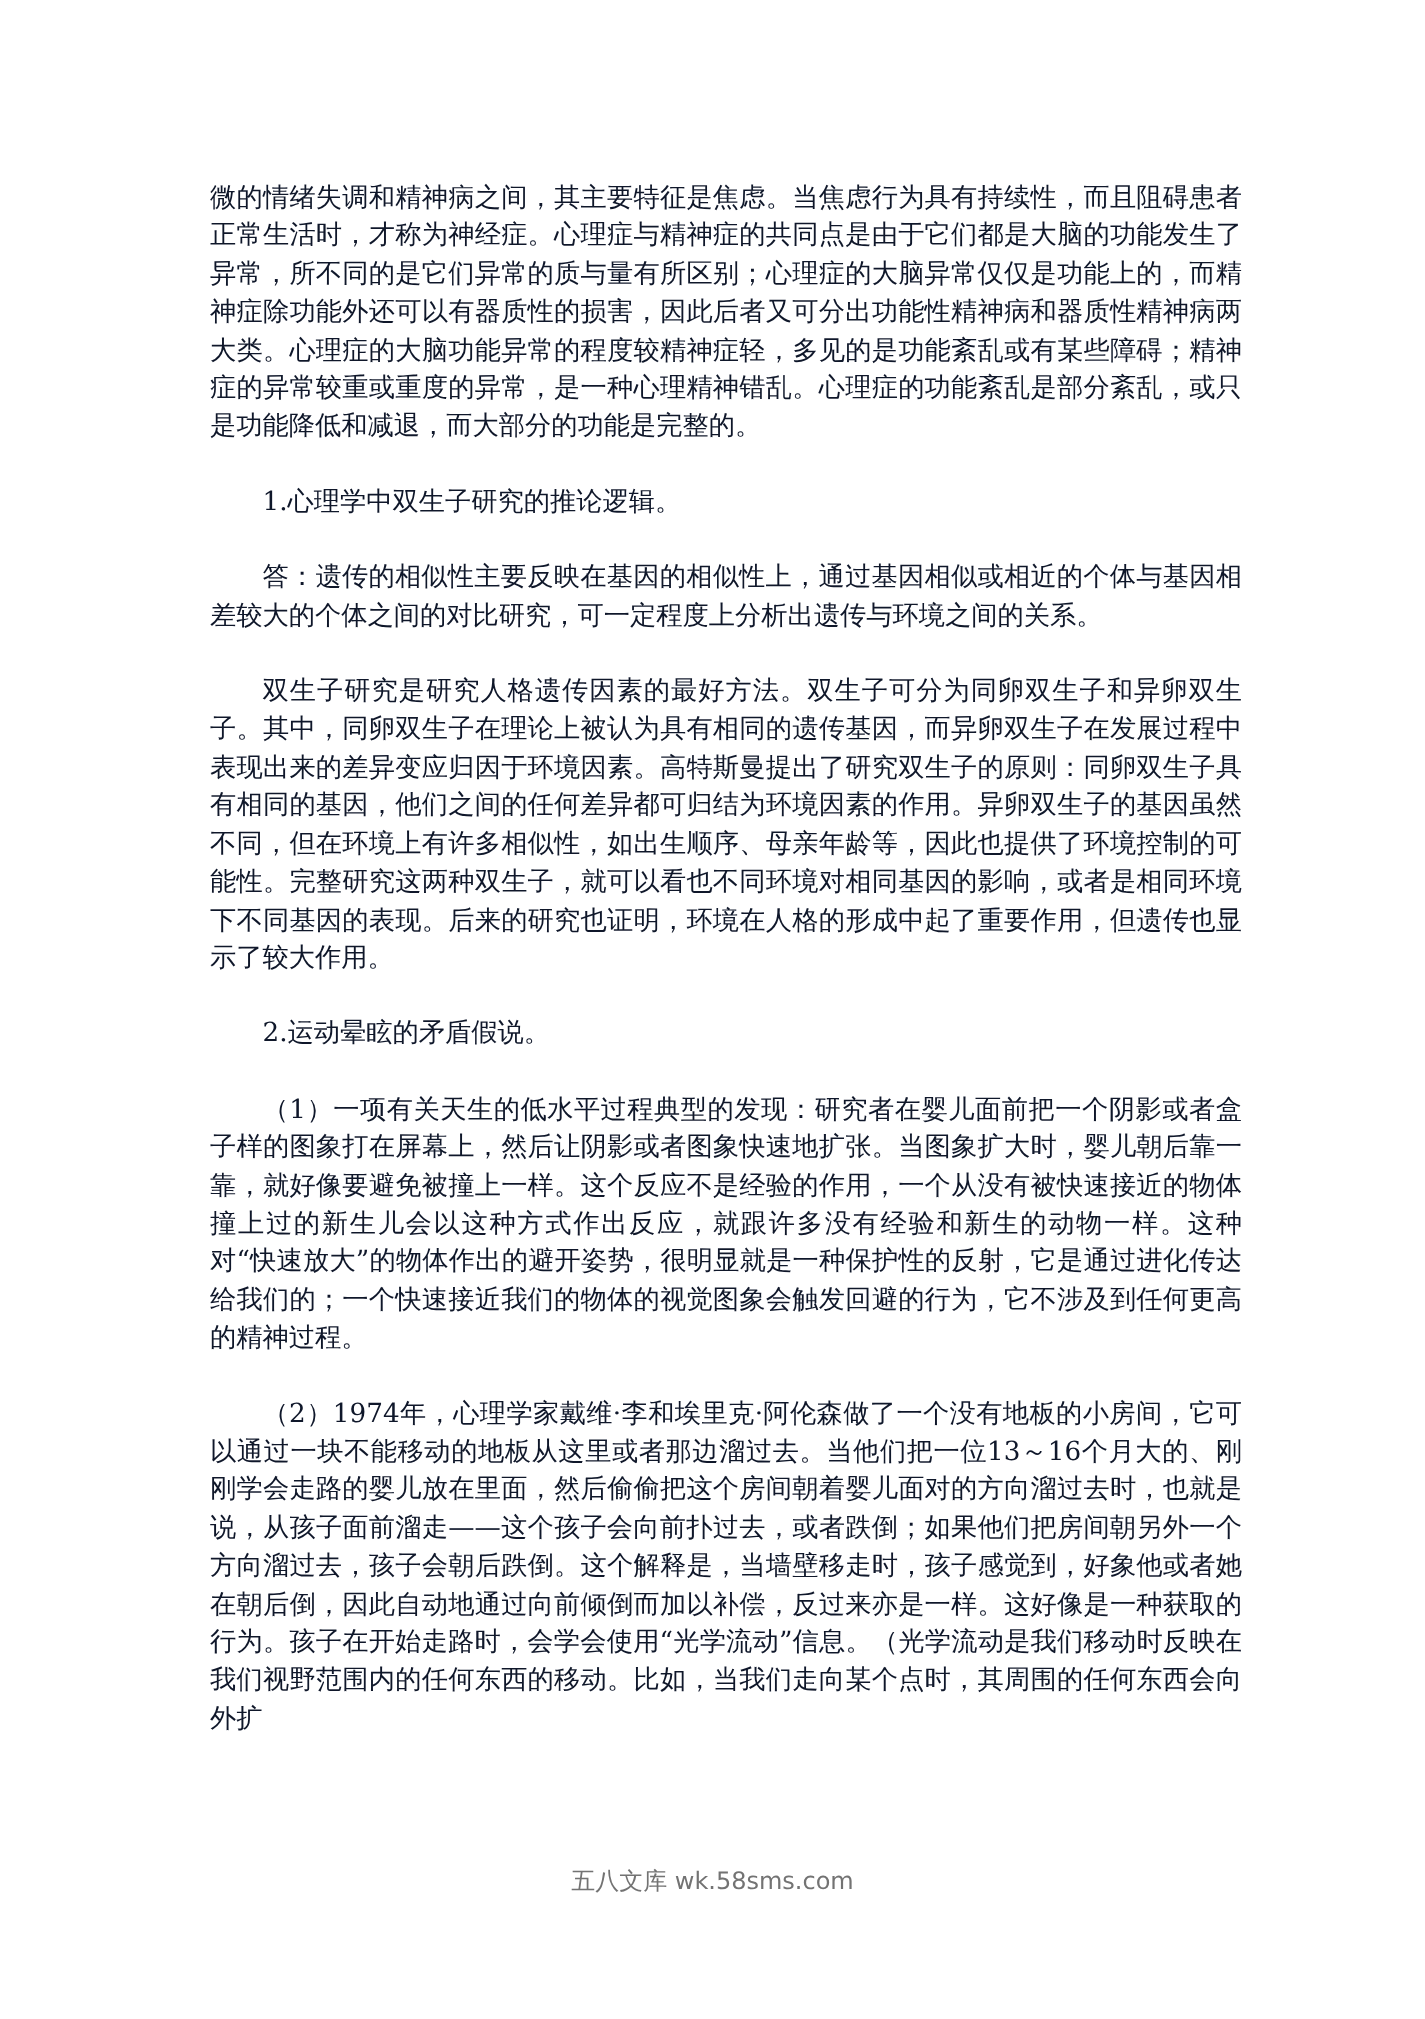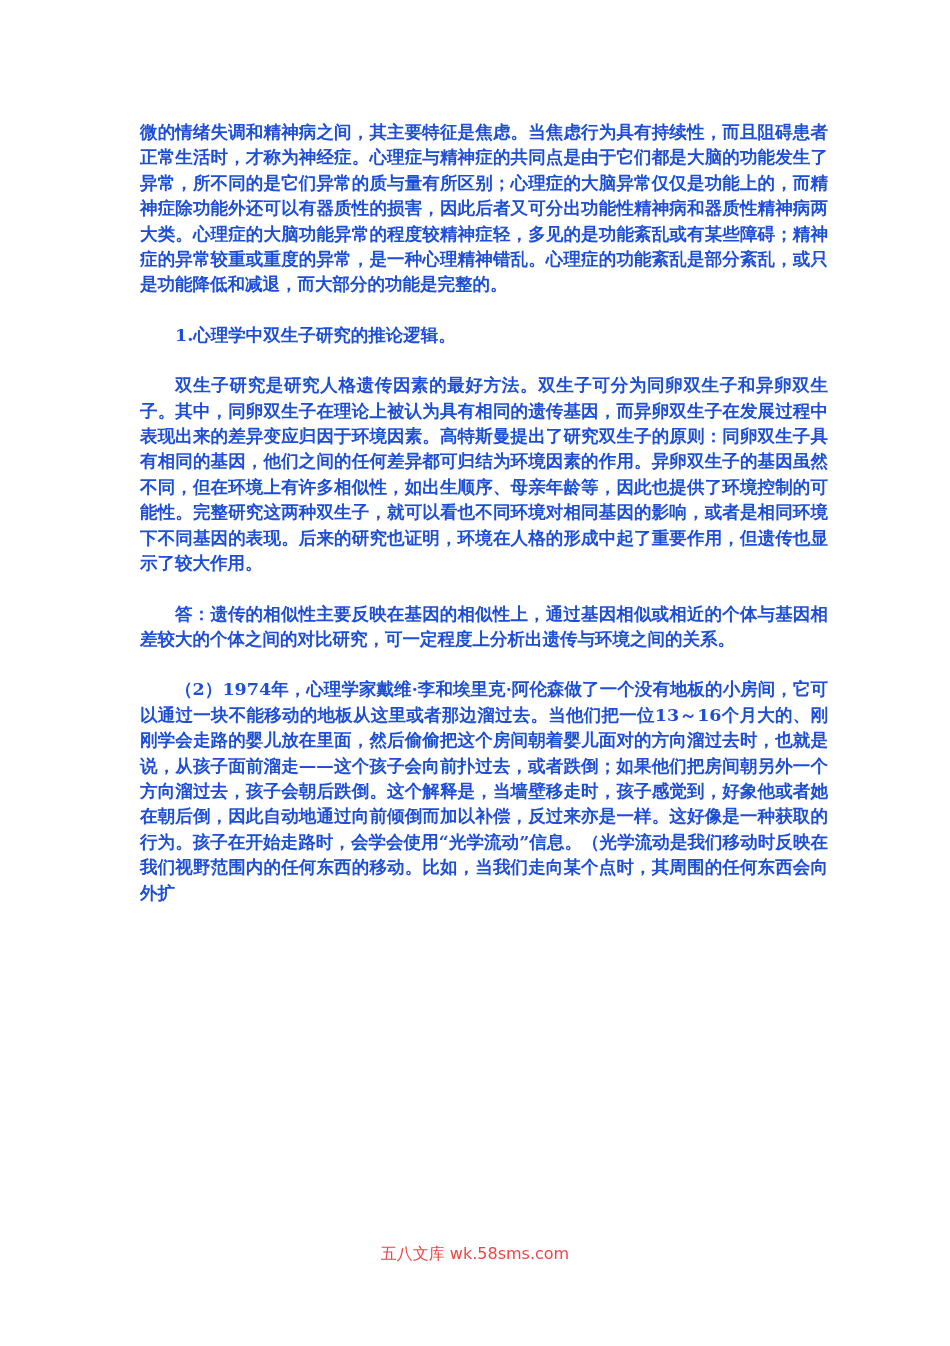--- a/index.html
+++ b/index.html
@@ -22,51 +22,53 @@
   .content {
     position: absolute;
     top: 120px;
     left: 140px;
     width: 688px;
   }
   .para {
     margin: 0 0 25px 0;
     font-size: 17.5px;
     line-height: 25.4px;
-    color: #1d4ed8;
+    color: #0f172a;
     text-align: justify;
     text-indent: 2em;
     word-break: break-all;
-    font-weight: bold;
+    font-weight: normal;
   }
   .para.no-indent {
     text-indent: 0;
   }
   .footer {
     position: absolute;
     top: 1244px;
     left: 0;
     width: 950px;
     text-align: center;
     font-family: "DejaVu Sans", "Liberation Sans", sans-serif;
     font-size: 16px;
-    color: #ef4444;
+    color: #737373;
   }
   .footer .site-url {
     margin-left: 5px;
   }
 </style>
 </head>
 <body>
 
 <div class="page">
   <div class="content">
     <p class="para no-indent">微的情绪失调和精神病之间，其主要特征是焦虑。当焦虑行为具有持续性，而且阻碍患者正常生活时，才称为神经症。心理症与精神症的共同点是由于它们都是大脑的功能发生了异常，所不同的是它们异常的质与量有所区别；心理症的大脑异常仅仅是功能上的，而精神症除功能外还可以有器质性的损害，因此后者又可分出功能性精神病和器质性精神病两大类。心理症的大脑功能异常的程度较精神症轻，多见的是功能紊乱或有某些障碍；精神症的异常较重或重度的异常，是一种心理精神错乱。心理症的功能紊乱是部分紊乱，或只是功能降低和减退，而大部分的功能是完整的。</p>
     <p class="para">1.心理学中双生子研究的推论逻辑。</p>
+    <p class="para">答：遗传的相似性主要反映在基因的相似性上，通过基因相似或相近的个体与基因相差较大的个体之间的对比研究，可一定程度上分析出遗传与环境之间的关系。</p>
     <p class="para">双生子研究是研究人格遗传因素的最好方法。双生子可分为同卵双生子和异卵双生子。其中，同卵双生子在理论上被认为具有相同的遗传基因，而异卵双生子在发展过程中表现出来的差异变应归因于环境因素。高特斯曼提出了研究双生子的原则：同卵双生子具有相同的基因，他们之间的任何差异都可归结为环境因素的作用。异卵双生子的基因虽然不同，但在环境上有许多相似性，如出生顺序、母亲年龄等，因此也提供了环境控制的可能性。完整研究这两种双生子，就可以看也不同环境对相同基因的影响，或者是相同环境下不同基因的表现。后来的研究也证明，环境在人格的形成中起了重要作用，但遗传也显示了较大作用。</p>
-    <p class="para">答：遗传的相似性主要反映在基因的相似性上，通过基因相似或相近的个体与基因相差较大的个体之间的对比研究，可一定程度上分析出遗传与环境之间的关系。</p>
+    <p class="para">2.运动晕眩的矛盾假说。</p>
+    <p class="para">（1）一项有关天生的低水平过程典型的发现：研究者在婴儿面前把一个阴影或者盒子样的图象打在屏幕上，然后让阴影或者图象快速地扩张。当图象扩大时，婴儿朝后靠一靠，就好像要避免被撞上一样。这个反应不是经验的作用，一个从没有被快速接近的物体撞上过的新生儿会以这种方式作出反应，就跟许多没有经验和新生的动物一样。这种对“快速放大”的物体作出的避开姿势，很明显就是一种保护性的反射，它是通过进化传达给我们的；一个快速接近我们的物体的视觉图象会触发回避的行为，它不涉及到任何更高的精神过程。</p>
     <p class="para">（2）1974年，心理学家戴维·李和埃里克·阿伦森做了一个没有地板的小房间，它可以通过一块不能移动的地板从这里或者那边溜过去。当他们把一位13～16个月大的、刚刚学会走路的婴儿放在里面，然后偷偷把这个房间朝着婴儿面对的方向溜过去时，也就是说，从孩子面前溜走——这个孩子会向前扑过去，或者跌倒；如果他们把房间朝另外一个方向溜过去，孩子会朝后跌倒。这个解释是，当墙壁移走时，孩子感觉到，好象他或者她在朝后倒，因此自动地通过向前倾倒而加以补偿，反过来亦是一样。这好像是一种获取的行为。孩子在开始走路时，会学会使用“光学流动”信息。（光学流动是我们移动时反映在我们视野范围内的任何东西的移动。比如，当我们走向某个点时，其周围的任何东西会向外扩</p>
   </div>
 
   <div class="footer">
     <span class="site-name">五八文库</span><span class="site-url">wk.58sms.com</span>
   </div>
 </div>
 
 </body></html>

